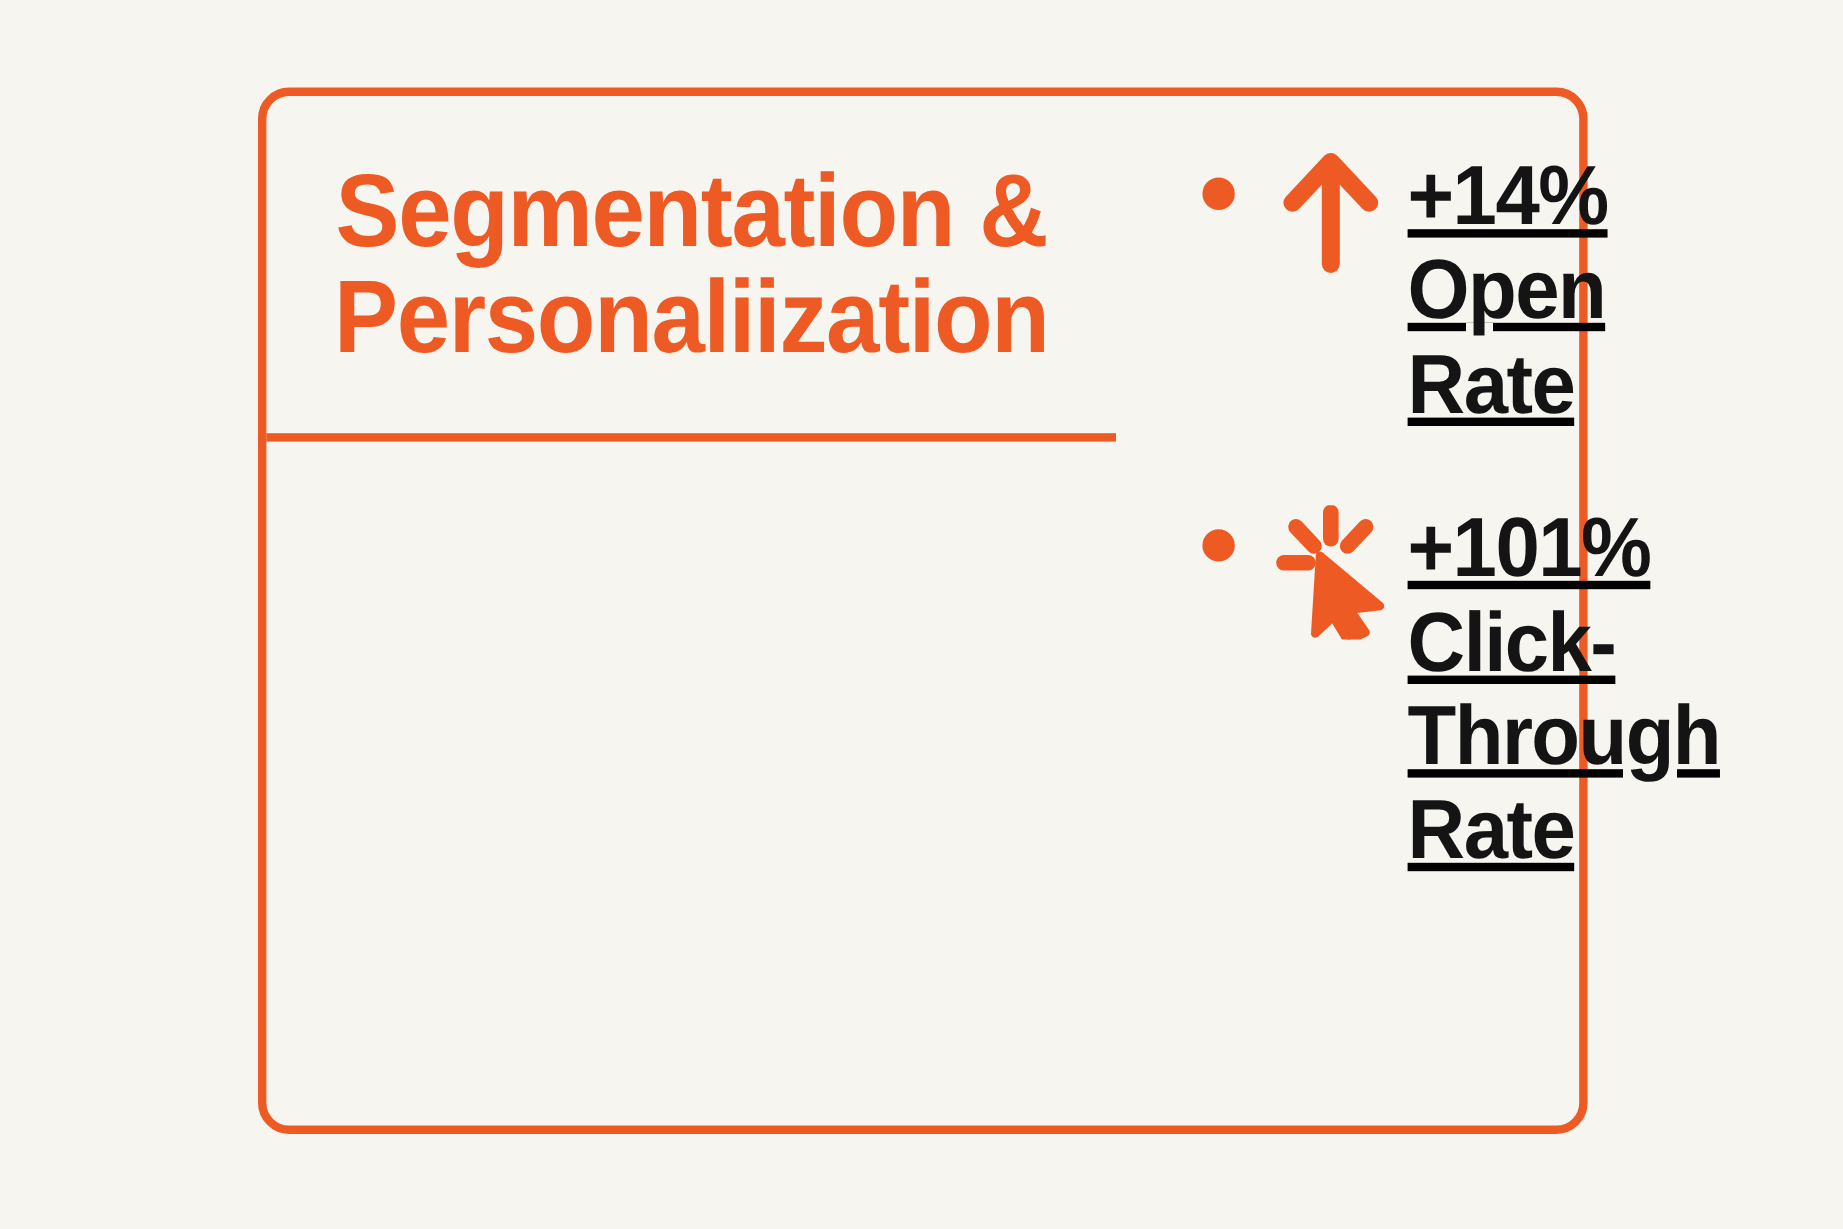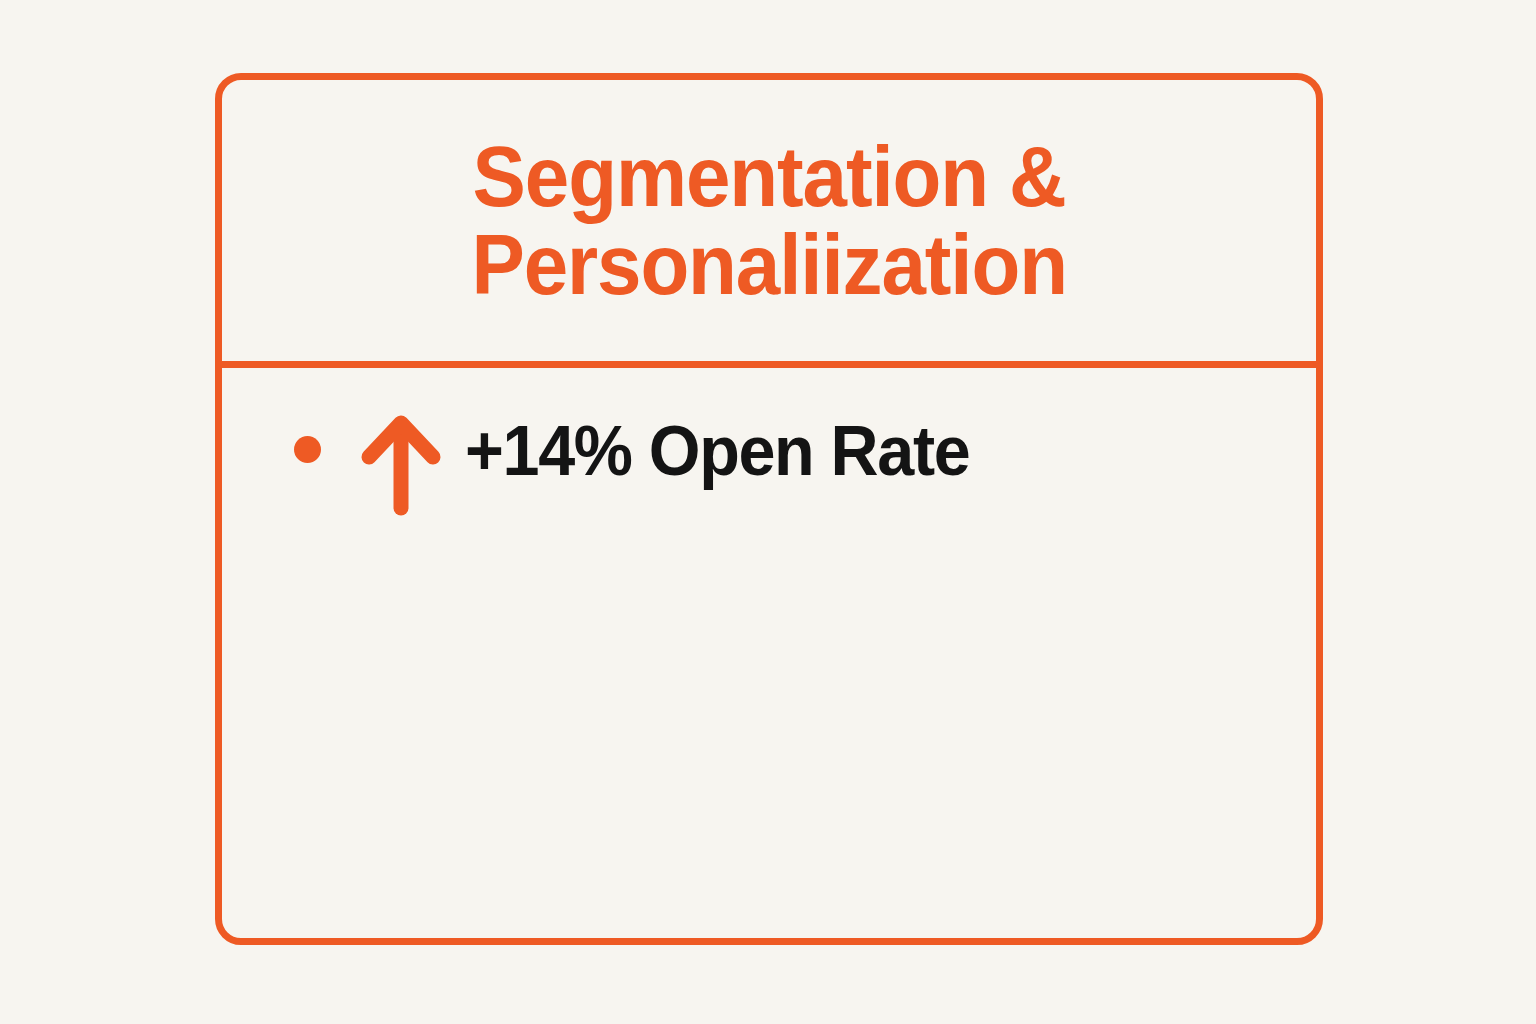--- a/index.html
+++ b/index.html
@@ -20,21 +20,21 @@
     position: absolute;
     left: 215px;
     top: 73px;
     width: 1108px;
     height: 872px;
     box-sizing: border-box;
     border: 7px solid #ee5a24;
     border-radius: 26px;
     background: transparent;
     display: flex;
-    flex-direction: column;
+    flex-direction: row;
   }
 
   
   .card-header {
     box-sizing: border-box;
     height: 288px;
     border-bottom: 7px solid #ee5a24;
     display: flex;
     align-items: center;
     justify-content: center;
@@ -51,20 +51,21 @@
     transform: scaleX(0.93);
     transform-origin: center;
     white-space: pre-line;
   }
 
   
   .card-body {
     flex: 1;
     padding: 44px 40px 0 72px;
     box-sizing: border-box;
+    text-decoration: underline;
   }
   .stat-list {
     list-style: none;
     margin: 0;
     padding: 0;
   }
   .stat-item {
     display: flex;
     align-items: flex-start;
     margin-bottom: 58px;
@@ -125,17 +126,32 @@
           <svg width="86" height="104" viewBox="0 0 86 104" aria-hidden="true">
             <g stroke="#ee5a24" stroke-width="15" stroke-linecap="round" stroke-linejoin="round" fill="none">
               <line x1="43" y1="96" x2="43" y2="14"></line>
               <polyline points="11,45 43,11 75,45"></polyline>
             </g>
           </svg>
         </span>
         <span class="stat-label">+14% Open Rate</span>
       </li>
 
+      <li class="stat-item item-click">
+        <span class="bullet"></span>
+        <span class="stat-icon">
+          <svg width="94" height="112" viewBox="0 0 94 112" aria-hidden="true">
+            <g stroke="#ee5a24" stroke-width="13" stroke-linecap="round" fill="none">
+              <line x1="47" y1="6" x2="47" y2="28"></line>
+              <line x1="18" y1="18" x2="33" y2="34"></line>
+              <line x1="76" y1="18" x2="61" y2="34"></line>
+              <line x1="8" y1="48" x2="28" y2="48"></line>
+            </g>
+            <path d="M38 42 L88 84 L63 87 L76 106 L61 113 L49 93 L34 107 Z" fill="#ee5a24" stroke="#ee5a24" stroke-width="7" stroke-linejoin="round"></path>
+          </svg>
+        </span>
+        <span class="stat-label">+101% Click-Through Rate</span>
+      </li>
 
 
     </ul>
   </div>
 </div>
 
 </body></html>

